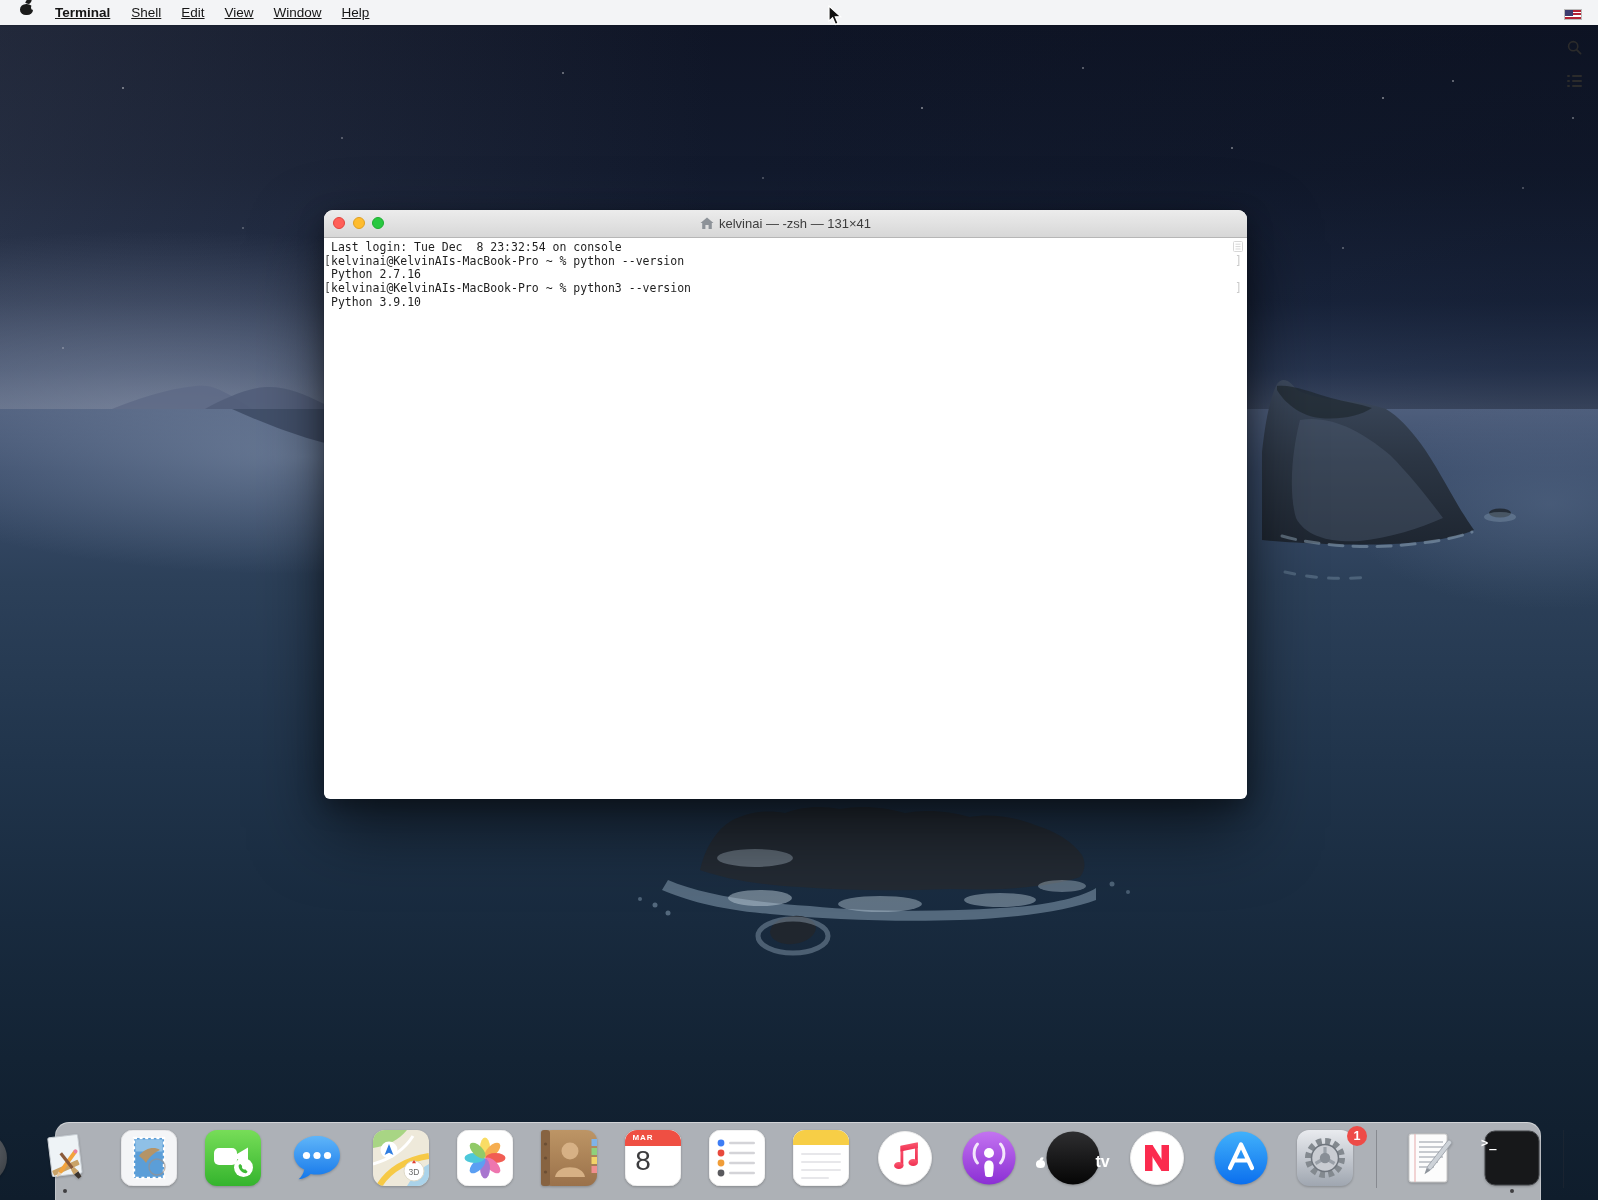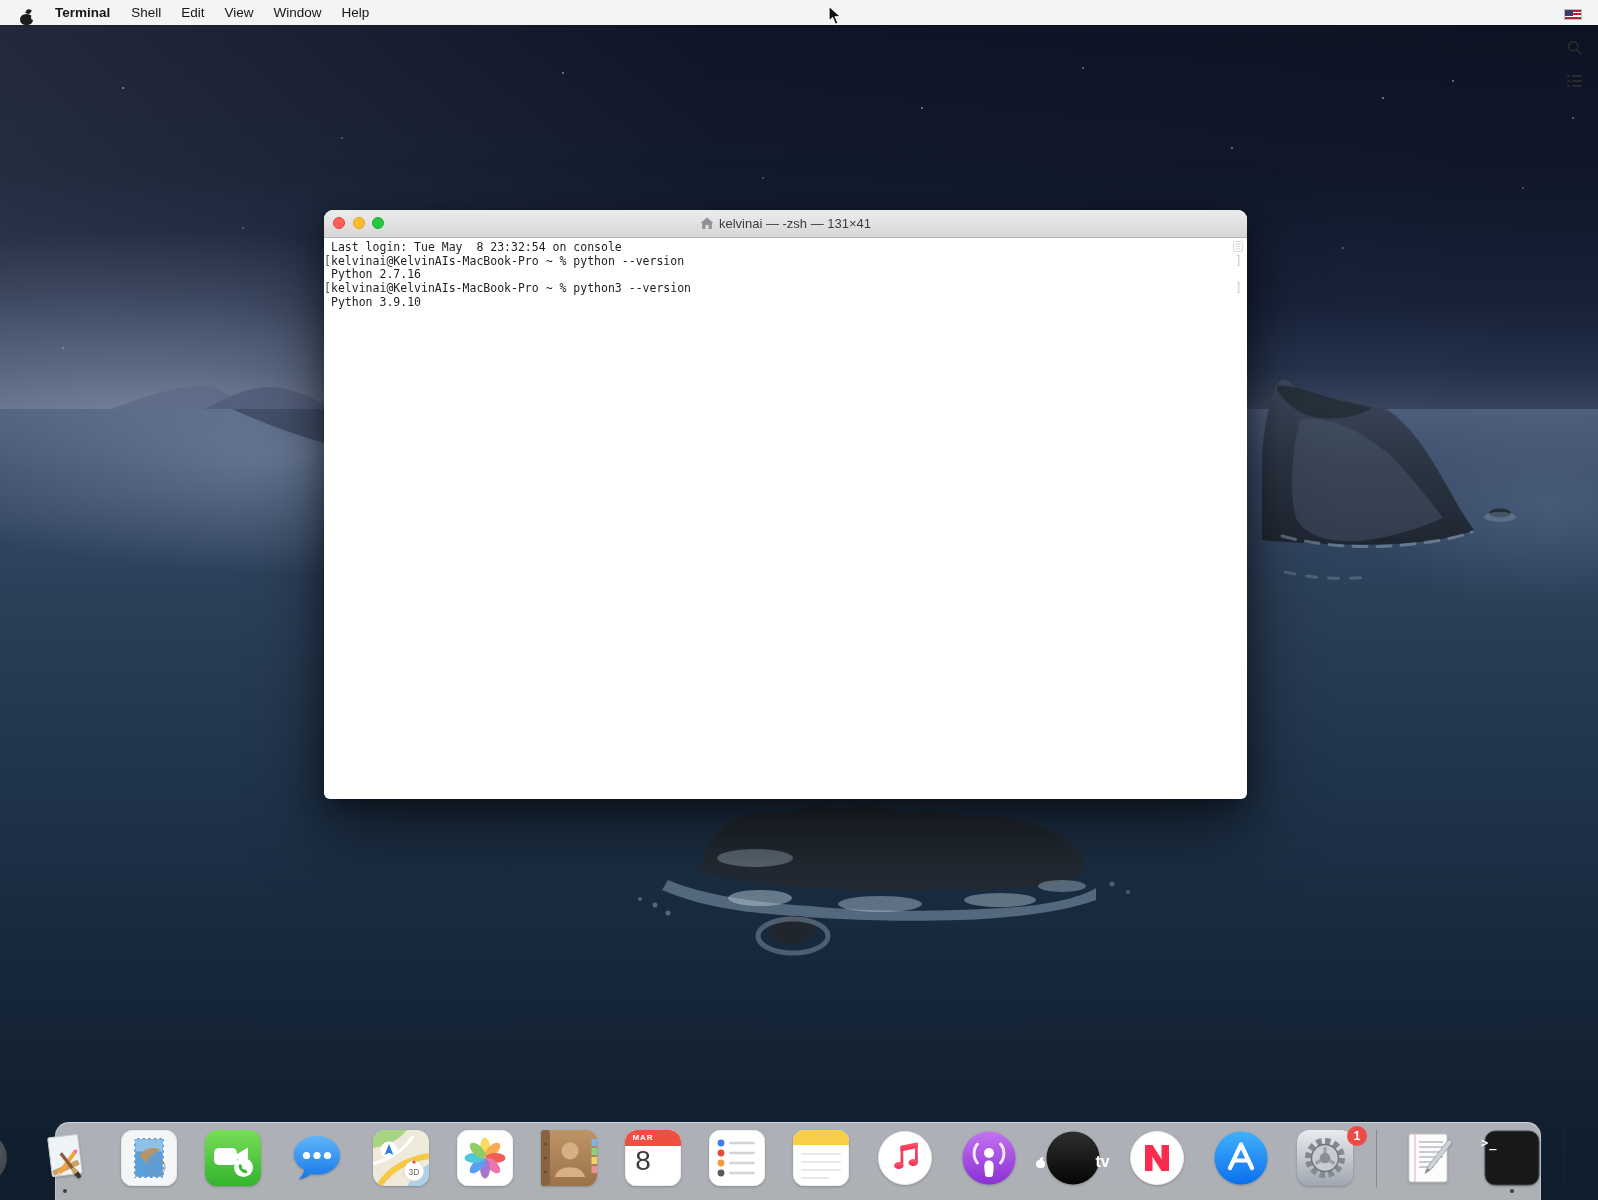--- a/index.html
+++ b/index.html
@@ -30,21 +30,21 @@
       radial-gradient(ellipse 720px 190px at 19% 6%, rgba(142,158,184,.5), rgba(142,158,184,0) 62%),
       radial-gradient(ellipse 300px 150px at 97% 12%, rgba(92,112,142,.45), rgba(92,112,142,0) 70%),
       linear-gradient(180deg, #4e5e7c 0%, #3a4c6a 8%, #2c4059 22%, #20344b 45%, #182a3e 65%, #132334 82%, #0f1d2c 100%);
   }
   .land { position:absolute; left:0; top:0; }
 
   
   .menubar { position:absolute; left:0; top:0; width:1598px; height:25px; background:#f3f4f6;
     display:flex; align-items:center; font-size:13.5px; color:#161616; z-index:60;
     box-shadow:0 0 2px rgba(0,0,0,.35); }
-  .mb-left { display:flex; align-items:flex-end; padding-left:16px; }
+  .mb-left { display:flex; align-items:flex-start; padding-left:16px;text-decoration:underline; }
   .apple { position:relative; width:13px; height:15px; margin:0 12px 0 4px; }
   .apple .a-body { position:absolute; left:0; bottom:0; width:13px; height:11.5px; background:#1b1b1b; border-radius:48% 48% 46% 46%; }
   .apple .a-bite { position:absolute; right:-2.5px; top:4.5px; width:5px; height:5px; background:#f3f4f6; border-radius:50%; }
   .apple .a-leaf { position:absolute; left:6.2px; top:-1px; width:4.5px; height:5px; background:#1b1b1b; border-radius:70% 0 70% 0; transform:rotate(24deg); }
   .mb-item { padding:0 10px; line-height:25px; }
   .mb-item.app { font-weight:700; padding-right:11px; }
   .mb-right { margin-left:auto; display:flex; align-items:flex-end; gap:20px; padding-right:16px;flex-direction:column; }
   .mb-clock { font-size:13.5px; }
   .flag { width:18px; height:11px; position:relative;
     background:repeating-linear-gradient(180deg, #b22234 0 1.7px, #ffffff 1.7px 3.4px); border:.5px solid #bbb; }
@@ -208,21 +208,21 @@
         <span>kelvinai — -zsh — 131×41</span>
       </div>
     </div>
     <div class="tbody">
       <svg class="scroll-mark" viewBox="0 0 10 11">
         <rect x="0.5" y="0.5" width="9" height="10" rx="1" fill="none" stroke="#b9b9b9"></rect>
         <line x1="2.5" y1="3.2" x2="7.5" y2="3.2" stroke="#b9b9b9"></line>
         <line x1="2.5" y1="5.6" x2="7.5" y2="5.6" stroke="#b9b9b9"></line>
         <line x1="2.5" y1="8" x2="7.5" y2="8" stroke="#b9b9b9"></line>
       </svg>
-      <div class="trow"><span>Last login: Tue May  8 23:32:54 on console</span></div>
+      <div class="trow"><span>Last login: Tue Dec  8 23:32:54 on console</span></div>
       <div class="trow"><span class="mk">[</span><span>kelvinai@KelvinAIs-MacBook-Pro ~ % python --version</span><span class="mkr">]</span></div>
       <div class="trow"><span>Python 2.7.16</span></div>
       <div class="trow"><span class="mk">[</span><span>kelvinai@KelvinAIs-MacBook-Pro ~ % python3 --version</span><span class="mkr">]</span></div>
       <div class="trow"><span>Python 3.9.10</span></div>
     </div>
   </div>
 
   <div class="dock">
 
     <div class="di">

